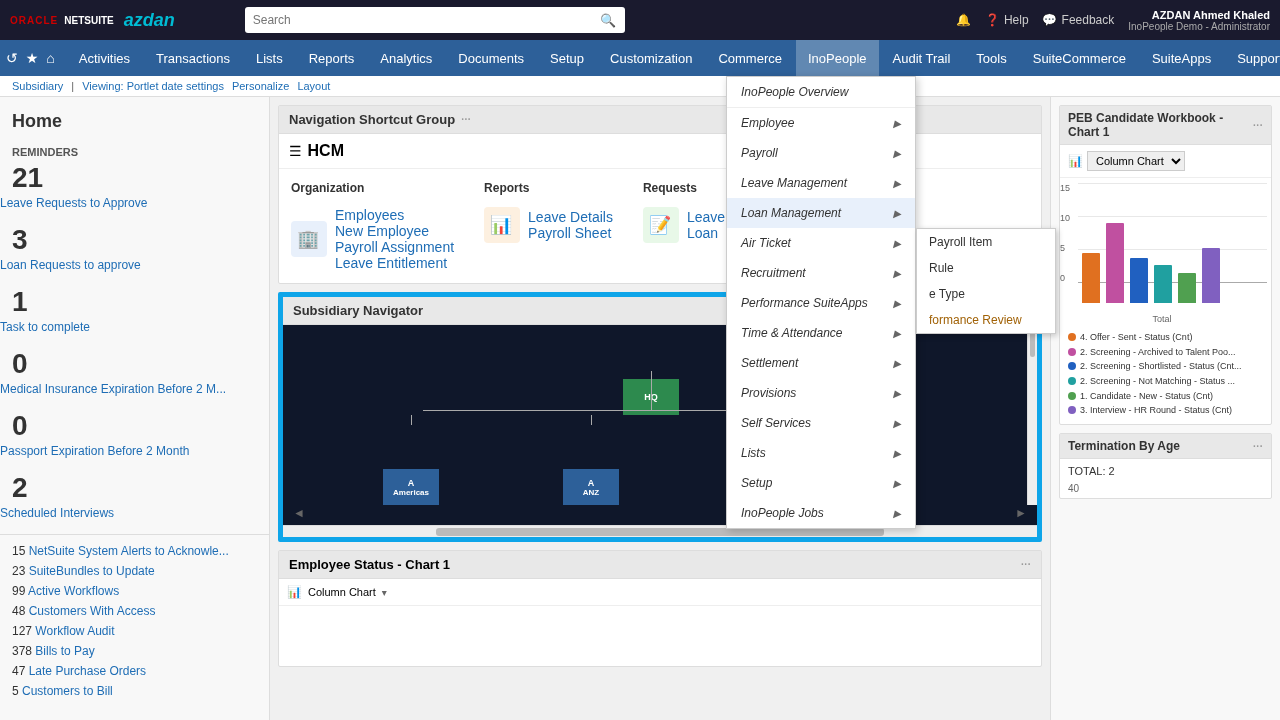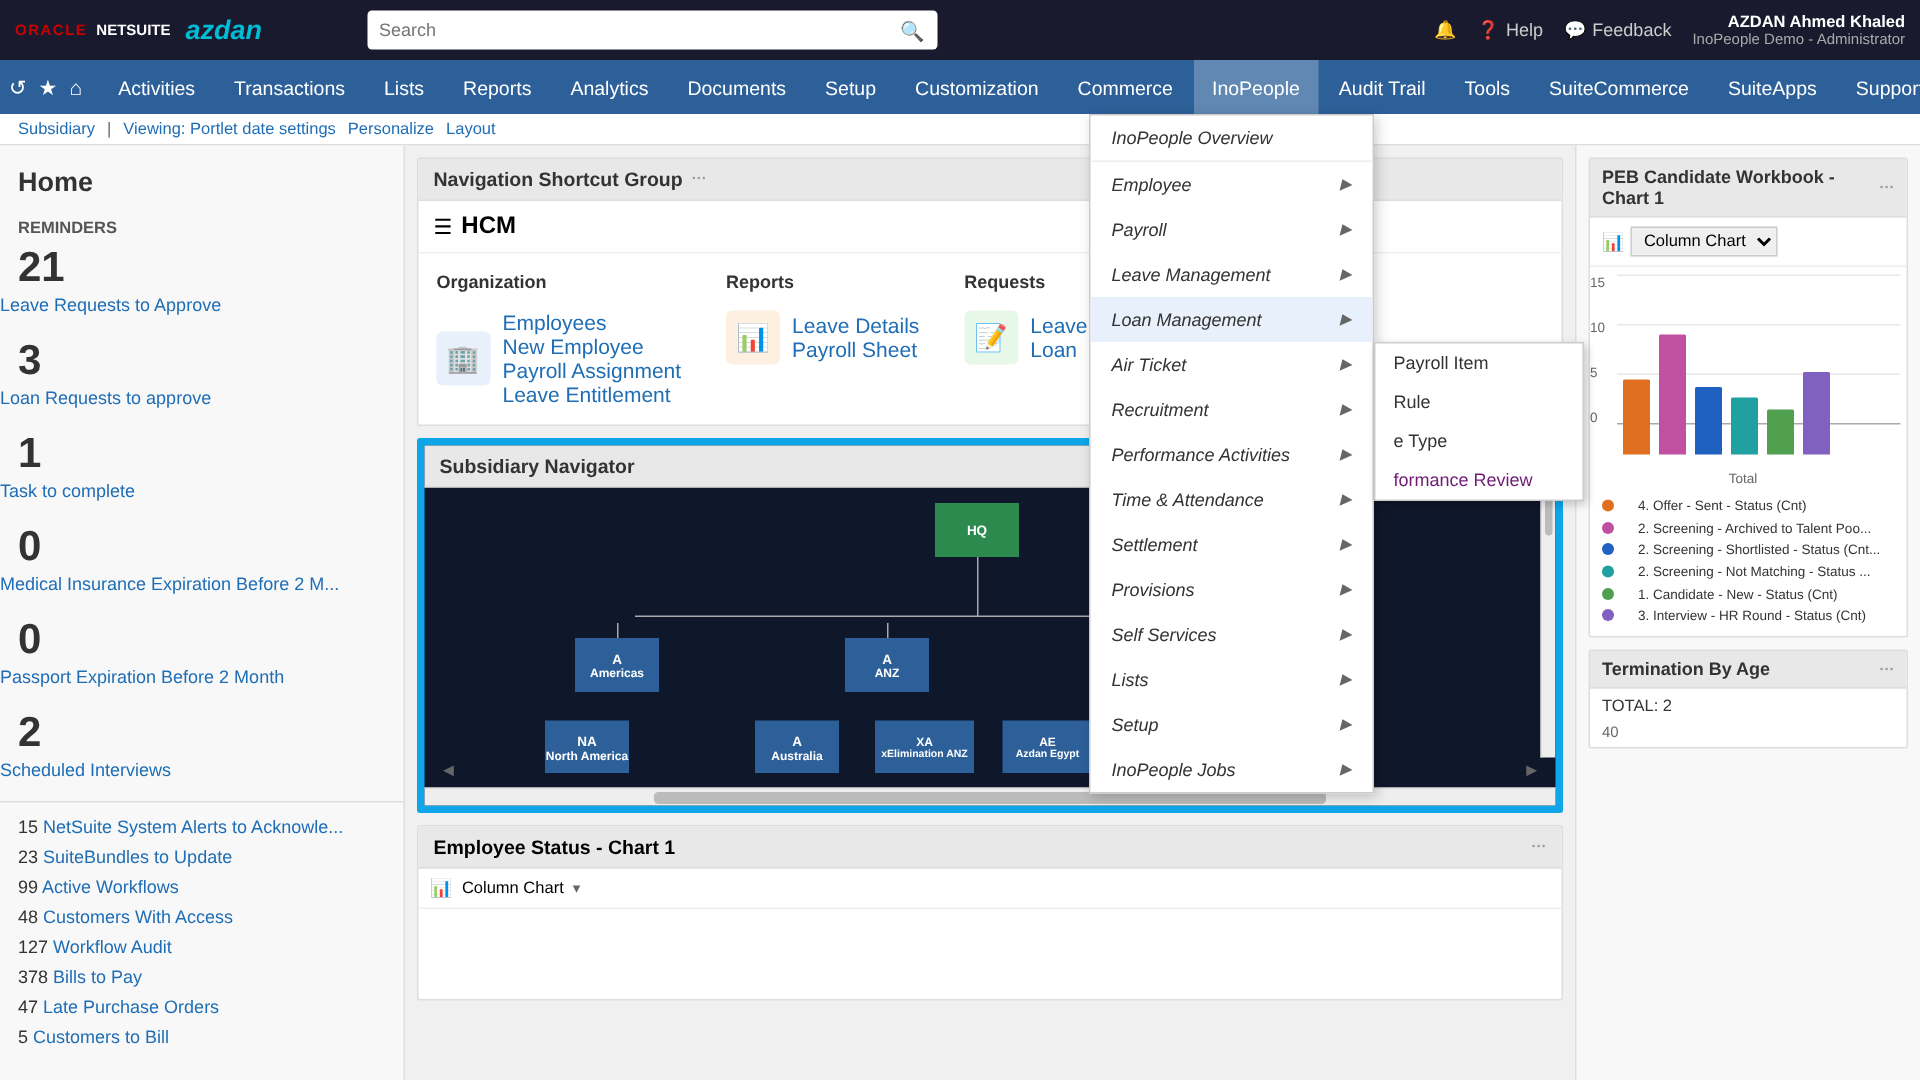--- a/index.html
+++ b/index.html
@@ -78,21 +78,21 @@
     }
     .shortcut-grid { display: flex; gap: 30px; padding: 12px; }
     .shortcut-col { display: flex; flex-direction: column; gap: 8px; }
     .shortcut-col-title { font-weight: bold; color: #333; font-size: 12px; margin-bottom: 4px; }
     .shortcut-item { display: flex; align-items: center; gap: 8px; cursor: pointer; }
     .shortcut-icon { width: 36px; height: 36px; display: flex; align-items: center; justify-content: center; font-size: 18px; }
     .shortcut-link { color: #1e6db5; font-size: 14px; }
     .node-box {
       width: 56px; height: 36px; border-radius: 0; display: flex; flex-direction: column;
       align-items: center; justify-content: center; font-size: 9px; font-weight: bold; color: #fff;
-      text-align: center; cursor: pointer;
+      text-align: center; cursor: pointer; margin-top: 44px;
     }
     .node-box.hq { background: #2d8a4e; }
     .node-box.america { background: #2d6099; }
     .node-box.anz { background: #2d6099; }
     .node-box.na { background: #2d6099; }
     .node-box.australia { background: #2d6099; }
     .node-box.xelimination { background: #2d6099; }
     .node-box.azdan-egypt { background: #2d6099; }
     .node-box.uk { background: #2d6099; }
 
@@ -103,21 +103,21 @@
       background: #e8e8e8; padding: 5px 8px; font-size: 12px; font-weight: bold;
       border-bottom: 1px solid #ddd; color: #333; display: flex; justify-content: space-between; align-items: center;
     }
     .chart-type-select {
       display: flex; align-items: center; gap: 4px; padding: 6px 8px;
       border-bottom: 1px solid #eee; font-size: 11px;
     }
     .chart-type-select select { font-size: 11px; border: 1px solid #ccc; padding: 2px 4px; }
     .bar-chart-area { padding: 6px 8px; position: relative; }
     .legend { padding: 4px 8px; font-size: 9px; }
-    .legend-item { display: flex; align-items: flex-start; gap: 16px; margin-bottom: 3px; color: #333; line-height: 1.3; }
+    .legend-item { display: flex; align-items: flex-start; gap: 4px; margin-bottom: 3px; color: #333; line-height: 1.3; }
     .legend-dot { width: 8px; height: 8px; border-radius: 50%; flex-shrink: 0; margin-top: 1px; }
 
     
     .dropdown-overlay {
       position: fixed; top: 76px; left: 726px; width: 190px; background: #fff;
       border: 1px solid #ccc; box-shadow: 2px 2px 8px rgba(0,0,0,0.2); z-index: 1000; font-style: italic;
     }
     .dropdown-item {
       display: flex; align-items: center; justify-content: space-between;
       padding: 8px 14px; font-size: 12px; color: #333; cursor: pointer;
@@ -483,21 +483,21 @@
   </div>
   <div class="dropdown-item">
     <span>Air Ticket</span>
     <span class="arrow">▶</span>
   </div>
   <div class="dropdown-item">
     <span>Recruitment</span>
     <span class="arrow">▶</span>
   </div>
   <div class="dropdown-item">
-    <span>Performance Activities</span>
+    <span>Performance SuiteApps</span>
     <span class="arrow">▶</span>
   </div>
   <div class="dropdown-item">
     <span>Time &amp; Attendance</span>
     <span class="arrow">▶</span>
   </div>
   <div class="dropdown-item">
     <span>Settlement</span>
     <span class="arrow">▶</span>
   </div>
@@ -520,14 +520,14 @@
   <div class="dropdown-item">
     <span>InoPeople Jobs</span>
     <span class="arrow">▶</span>
   </div>
 </div>
 
 <div style="position:fixed; top:228px; left:916px; background:#fff; border:1px solid #ccc; box-shadow:2px 2px 6px rgba(0,0,0,0.2); z-index:1001; width:140px; font-size:12px;">
   <div style="padding:6px 12px; cursor:pointer; color:#333;">Payroll Item</div>
   <div style="padding:6px 12px; cursor:pointer; color:#333;">Rule</div>
   <div style="padding:6px 12px; cursor:pointer; color:#333;">e Type</div>
-  <div style="padding:6px 12px; cursor:pointer; color:#701a75;">formance Review</div>
+  <div style="padding:6px 12px; cursor:pointer; color:#a16207;">formance Review</div>
 </div>
 
 </body></html>

